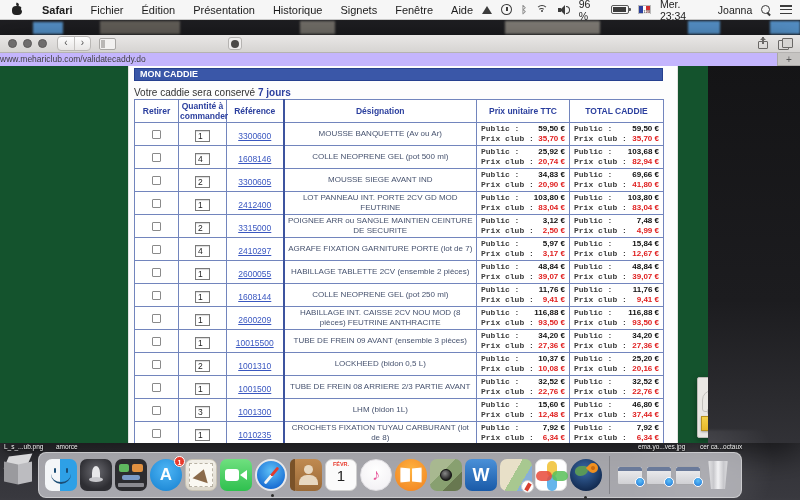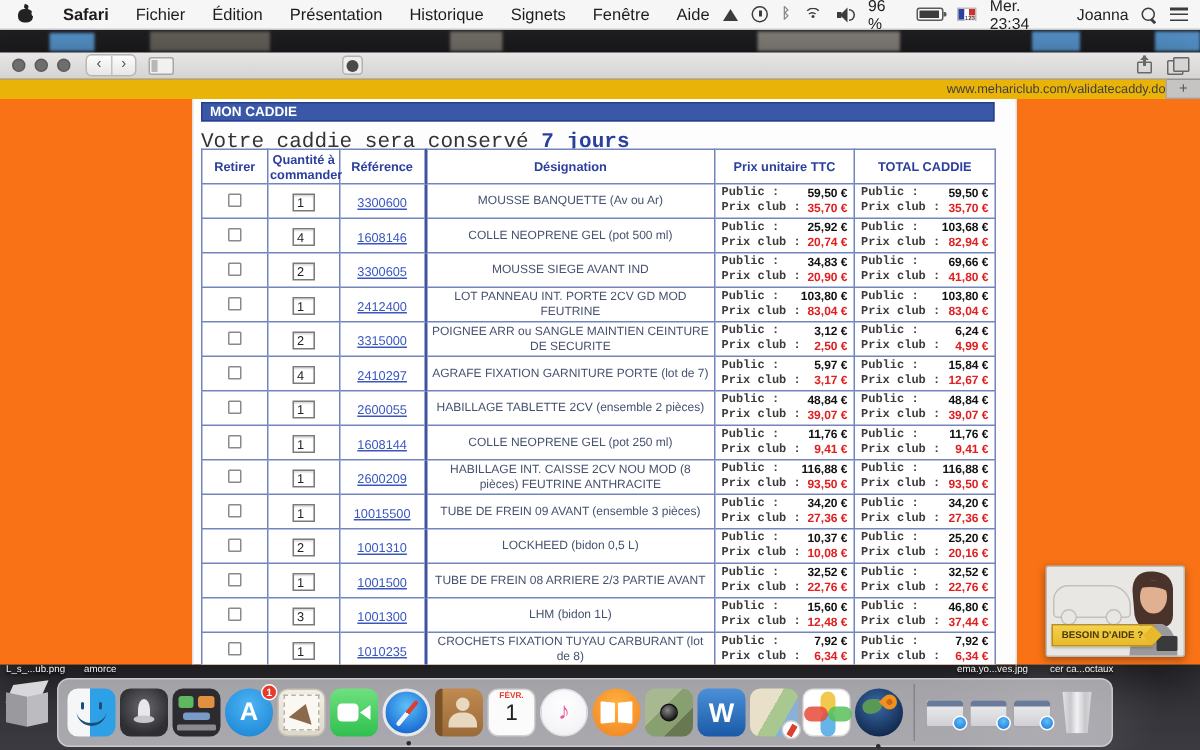--- a/index.html
+++ b/index.html
@@ -71,31 +71,31 @@
   .tb-right { margin-left:auto; display:flex; gap:8px; align-items:center; }
   .share-ic { width:13px;height:13px;position:relative; }
   .share-ic .box{ position:absolute;left:1px;top:4px;width:10px;height:8px;border:1.2px solid #6a6866;border-radius:1px; }
   .share-ic .arr{ position:absolute;left:5.4px;top:0;width:1.4px;height:7px;background:#6a6866; }
   .share-ic .arr:before{ content:"";position:absolute;left:-2.2px;top:0;width:0;height:0;border-left:3px solid transparent;border-right:3px solid transparent;border-bottom:3px solid #6a6866; }
   .tabs-ic { width:14px;height:12px;position:relative; }
   .tabs-ic:before{ content:"";position:absolute;left:0;top:2px;width:9px;height:8px;border:1.2px solid #6a6866;border-radius:1px; }
   .tabs-ic:after{ content:"";position:absolute;left:4px;top:0;width:9px;height:8px;border:1.2px solid #6a6866;border-radius:1px;background:#d6d4d2; }
   .tabbar { position:absolute; left:0; top:18px; width:800px; height:13px; background:#c6c4c2;
     border-bottom:1px solid #a9a7a5; display:flex; align-items:center; }
-  .tab { flex:1; text-align:right; font-size:8.5px; color:#3f3f3f; background:#eab308; height:13px; line-height:13px;
+  .tab { flex:1; text-align:left; font-size:8.5px; color:#3f3f3f; background:#c4b5fd; height:13px; line-height:13px;
     border-right:1px solid #a9a7a5; white-space:nowrap; overflow:hidden; }
   .newtab { width:22px; text-align:center; font-size:10px; color:#555; }
 
   
-  .viewport { position:absolute; left:0; top:31px; width:800px; height:377px; background:#f97316; overflow:hidden; }
+  .viewport { position:absolute; left:0; top:31px; width:708px; height:377px; background:#14532d; overflow:hidden; }
   .content-col { position:absolute; left:128px; top:0; width:550px; height:377px; background:#fdfdfd;
     border-left:1px solid #e2e2e0; border-right:1px solid #e2e2e0; }
   .page-title-bar { position:absolute; left:5px; top:2px; width:529px; height:13px; background:#3a57a8;
     border:1px solid #26408f; color:#fff; font-size:9px; font-weight:bold; line-height:11px; padding-left:5px; }
-  .cart-note { position:absolute; left:5px; top:21px; font-size:14px; color:#333;font-family:Liberation Mono, monospace; }
+  .cart-note { position:absolute; left:5px; top:21px; font-size:10px; color:#333; }
   .cart-note b { color:#2b3f9e; }
 
   table.cart { position:absolute; left:5px; top:33px; width:529px; border-collapse:collapse; table-layout:fixed;
     background:#fff; }
   table.cart th, table.cart td { border:1px solid #7285bd; }
   table.cart th { color:#2b3f9e; font-size:8.5px; font-weight:bold; text-align:center; height:22px; padding:1px; background:#fff; }
   table.cart td { height:20px; padding:1px 2px; text-align:center; vertical-align:middle; }
   col.c1{width:44px;} col.c2{width:48px;} col.c3{width:57px;} col.c4{width:193px;} col.c5{width:93px;} col.c6{width:94px;}
   .col-des-border { border-left:2px solid #3d549f !important; }
   .cb { display:inline-block; width:9px; height:9px; border:1px solid #8a8a8a; background:#fff; border-radius:1px; }
@@ -441,21 +441,21 @@
                     <span class="pval">3,12 €</span>
                   </div>
       <div class="pline">
                     <span class="plab">Prix club :</span>
                     <span class="pval red">2,50 €</span>
                   </div>
     </td>
     <td>
       <div class="pline">
                     <span class="plab">Public :</span>
-                    <span class="pval">6,24 €</span>
+                    <span class="pval">7,48 €</span>
                   </div>
       <div class="pline">
                     <span class="plab">Prix club :</span>
                     <span class="pval red">4,99 €</span>
                   </div>
     </td>
   </tr>
 
   <tr>
     <td><span class="cb"></span></td>

